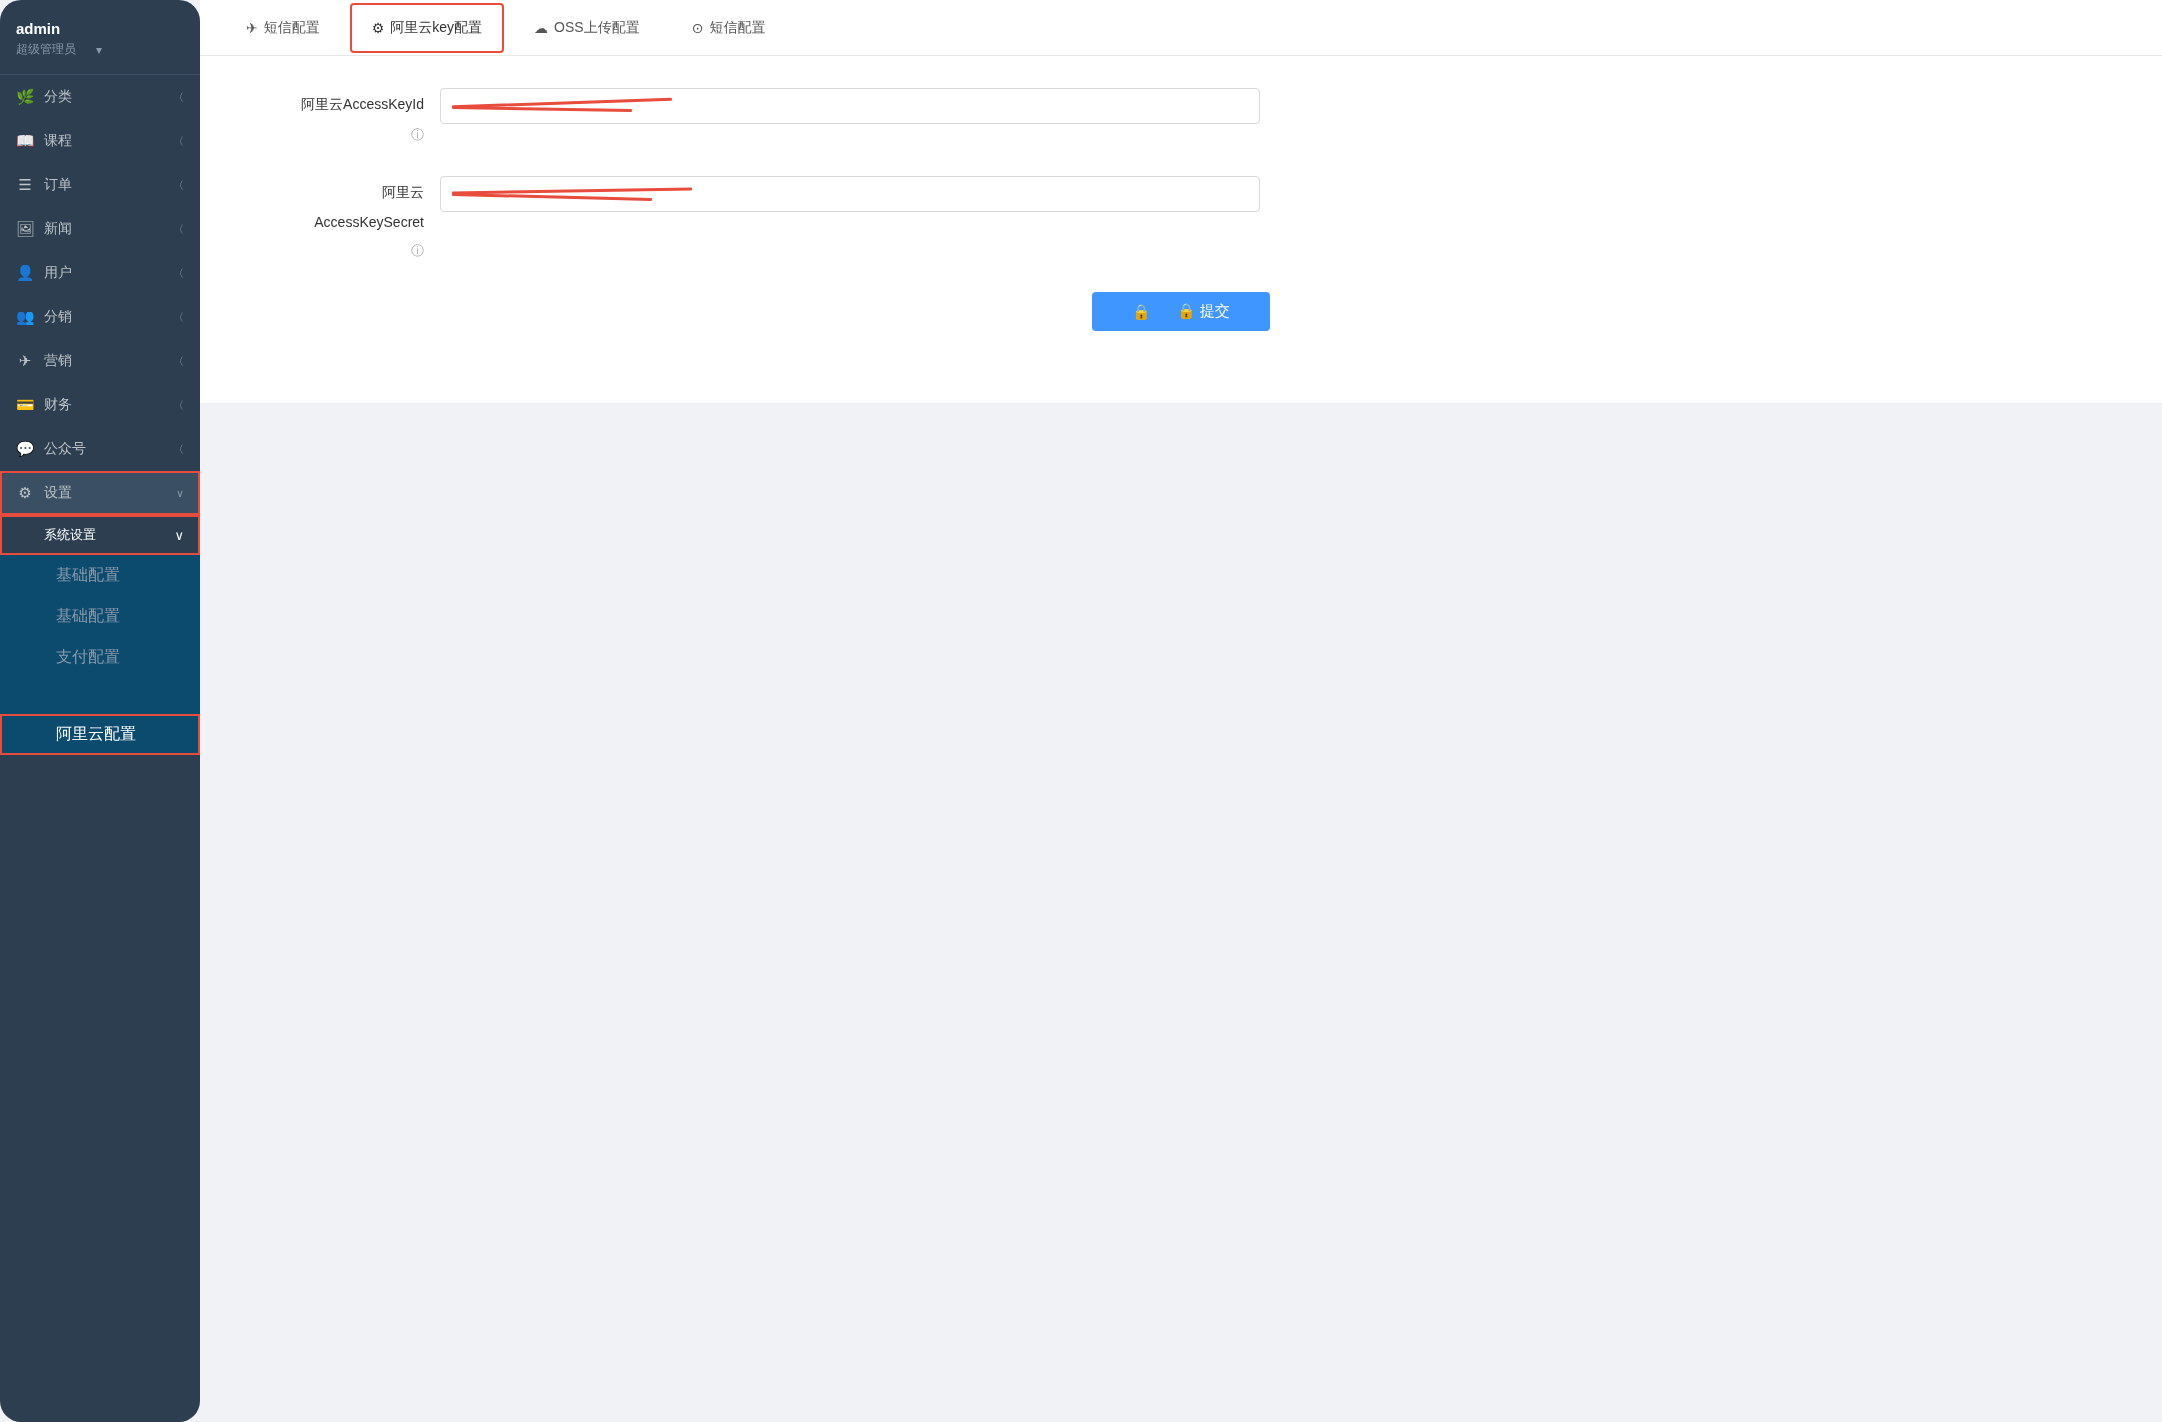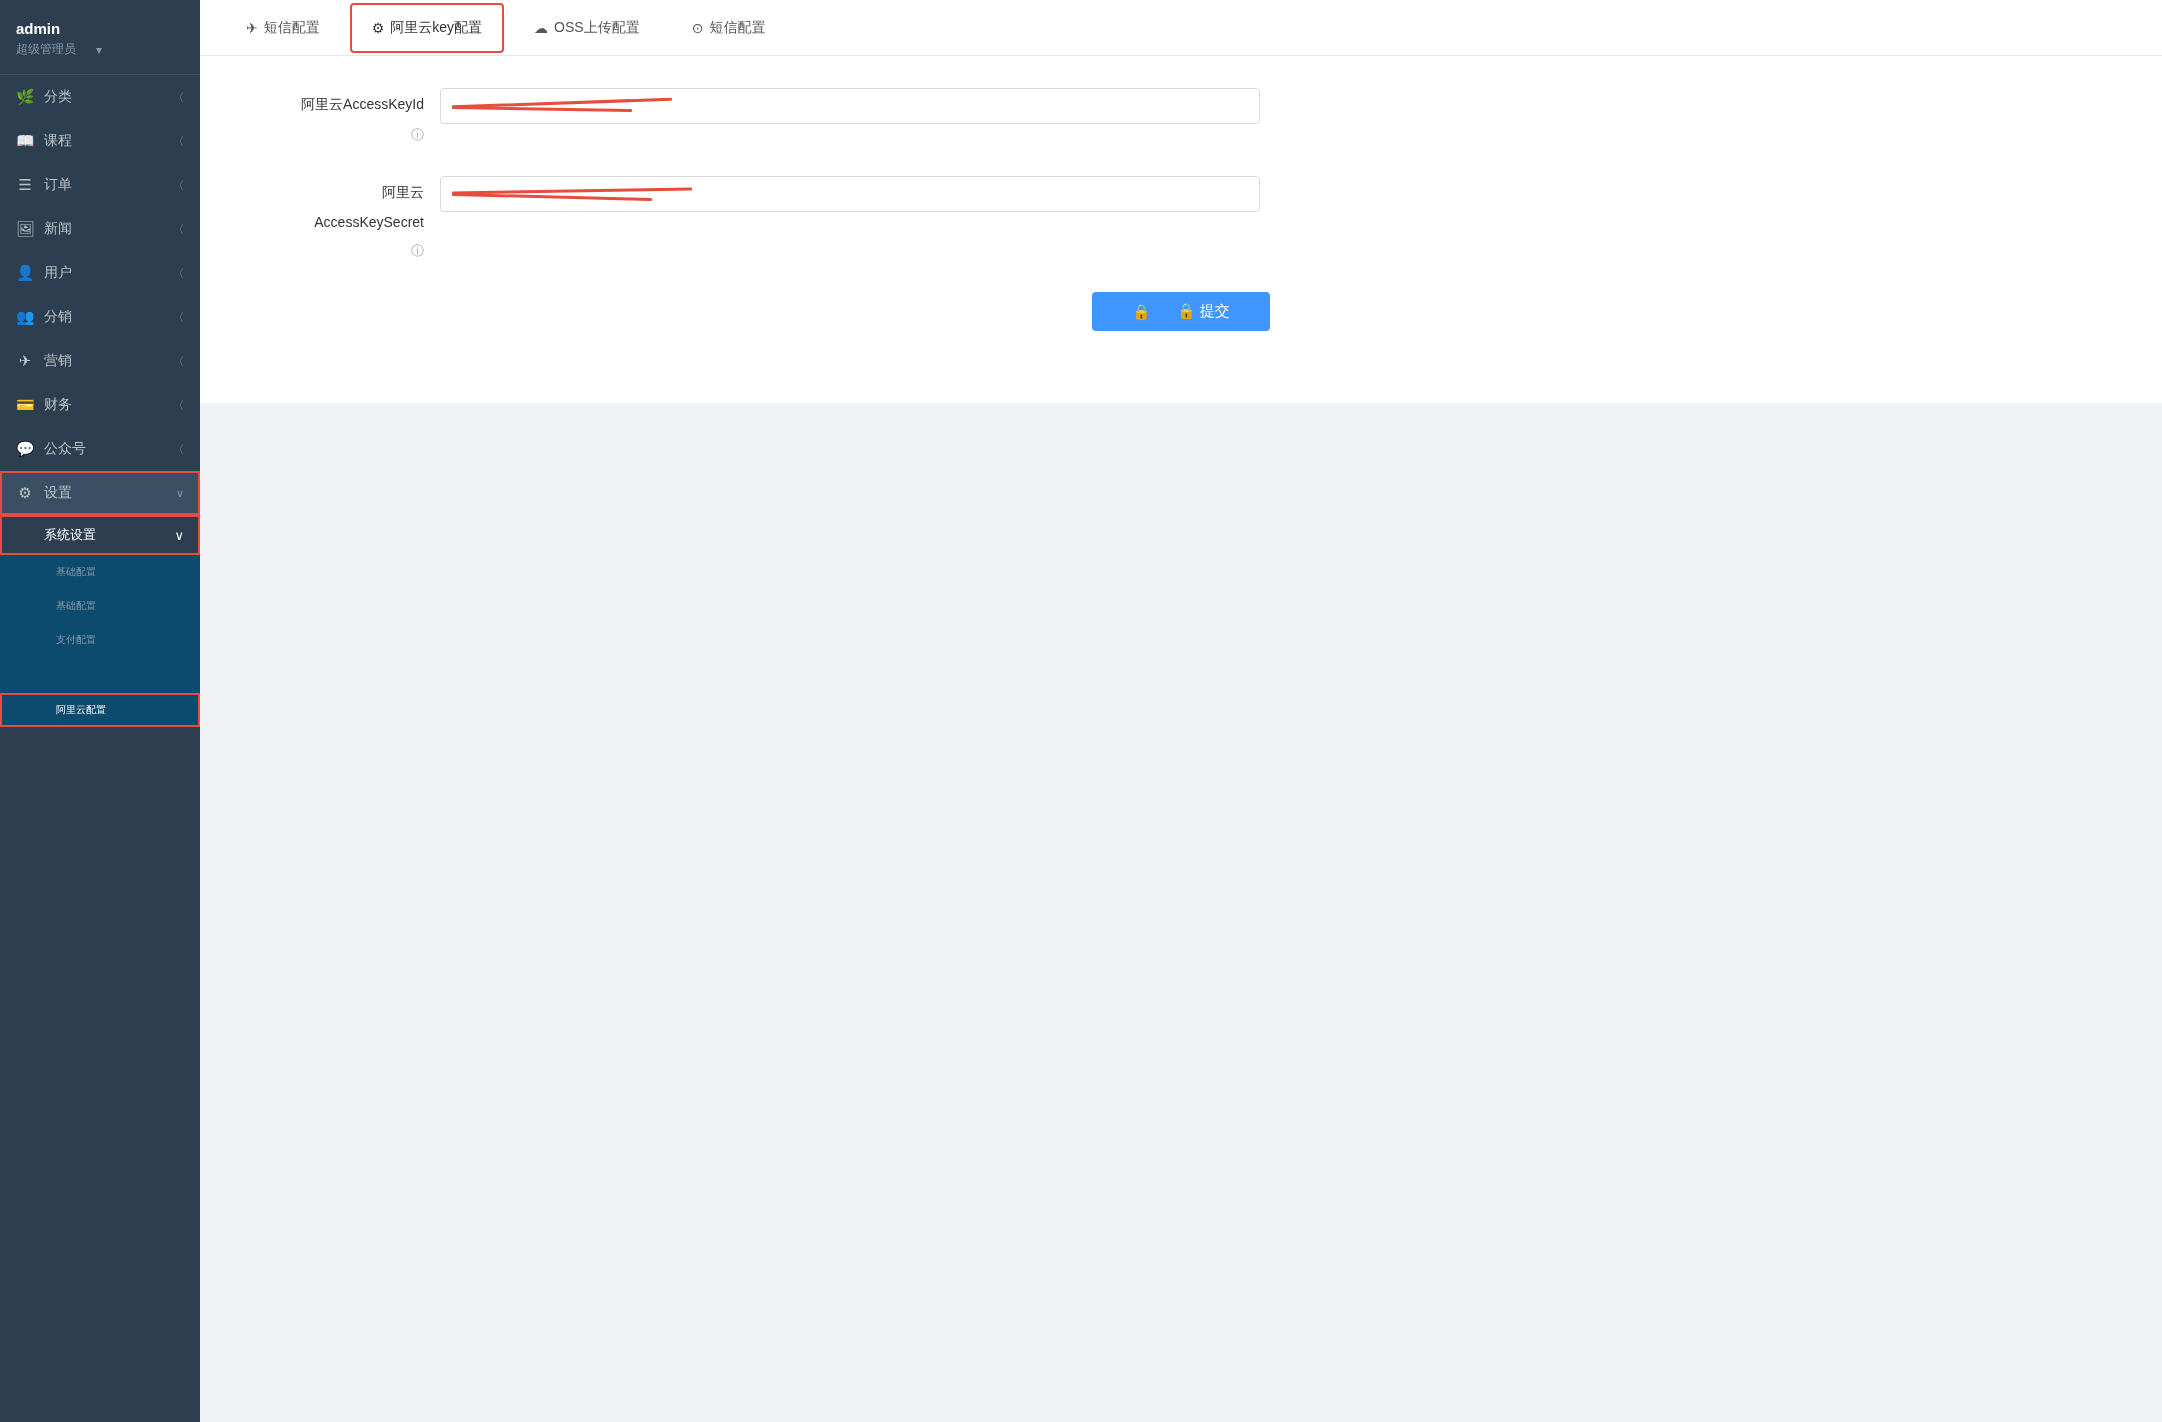--- a/index.html
+++ b/index.html
@@ -8,20 +8,21 @@
     
     .sidebar {
       width: 200px;
       min-width: 200px;
       background: #2c3e50;
       color: #bdc3c7;
       display: flex;
       flex-direction: column;
       height: 100vh;
       overflow-y: auto;
+      border-radius: 21px;
     }
     .sidebar-header {
       padding: 20px 16px 16px;
       border-bottom: 1px solid #3d5166;
     }
     .sidebar-header .admin-name {
       color: #fff;
       font-size: 15px;
       font-weight: 600;
     }
@@ -54,21 +55,21 @@
       padding: 11px 16px 11px 44px;
       font-size: 13px;
       color: #8899aa;
       cursor: pointer;
       display: flex;
       align-items: center;
       justify-content: space-between;
     }
     .sub-sub-item {
       padding: 10px 1px 10px 56px;
-      font-size: 10px;
+      font-size: 16px;
       color: #8899aa;
       cursor: pointer;
     }
     .sub-sub-item.highlighted { color: #fff; margin-top: 36px; }
 
     
     .tab-bar {
       background: #fff;
       border-bottom: 1px solid #e8e8e8;
       display: flex;

